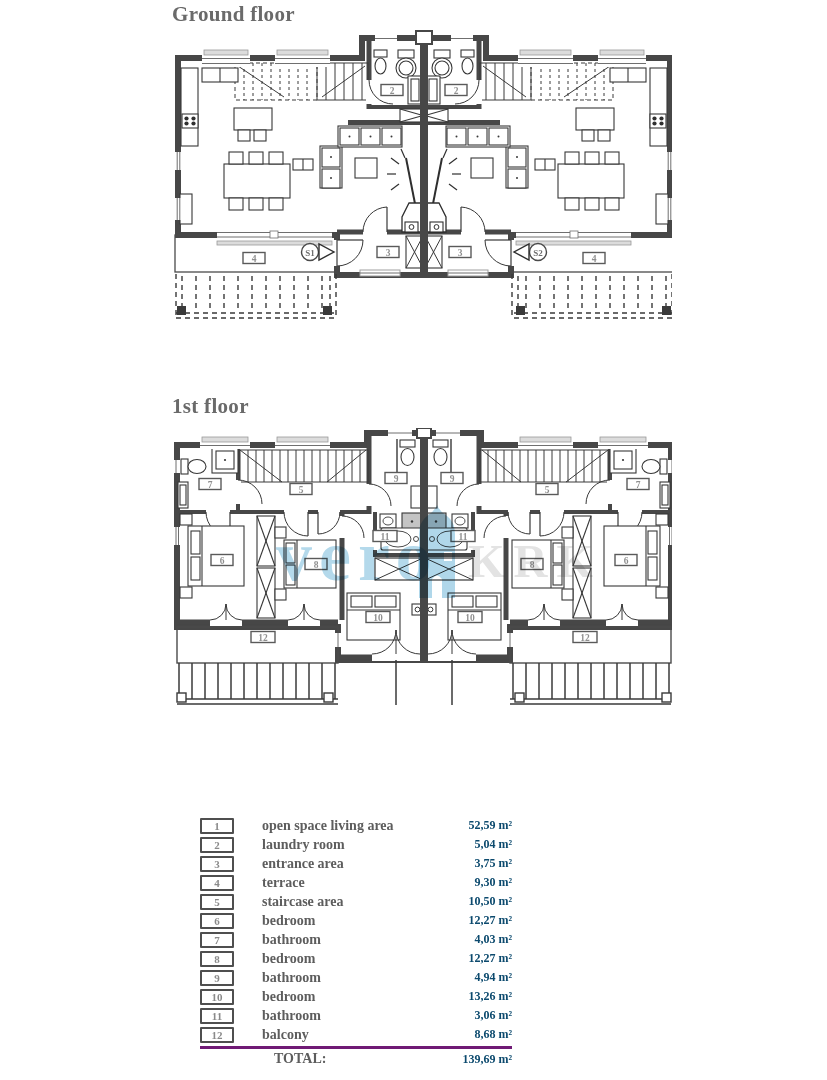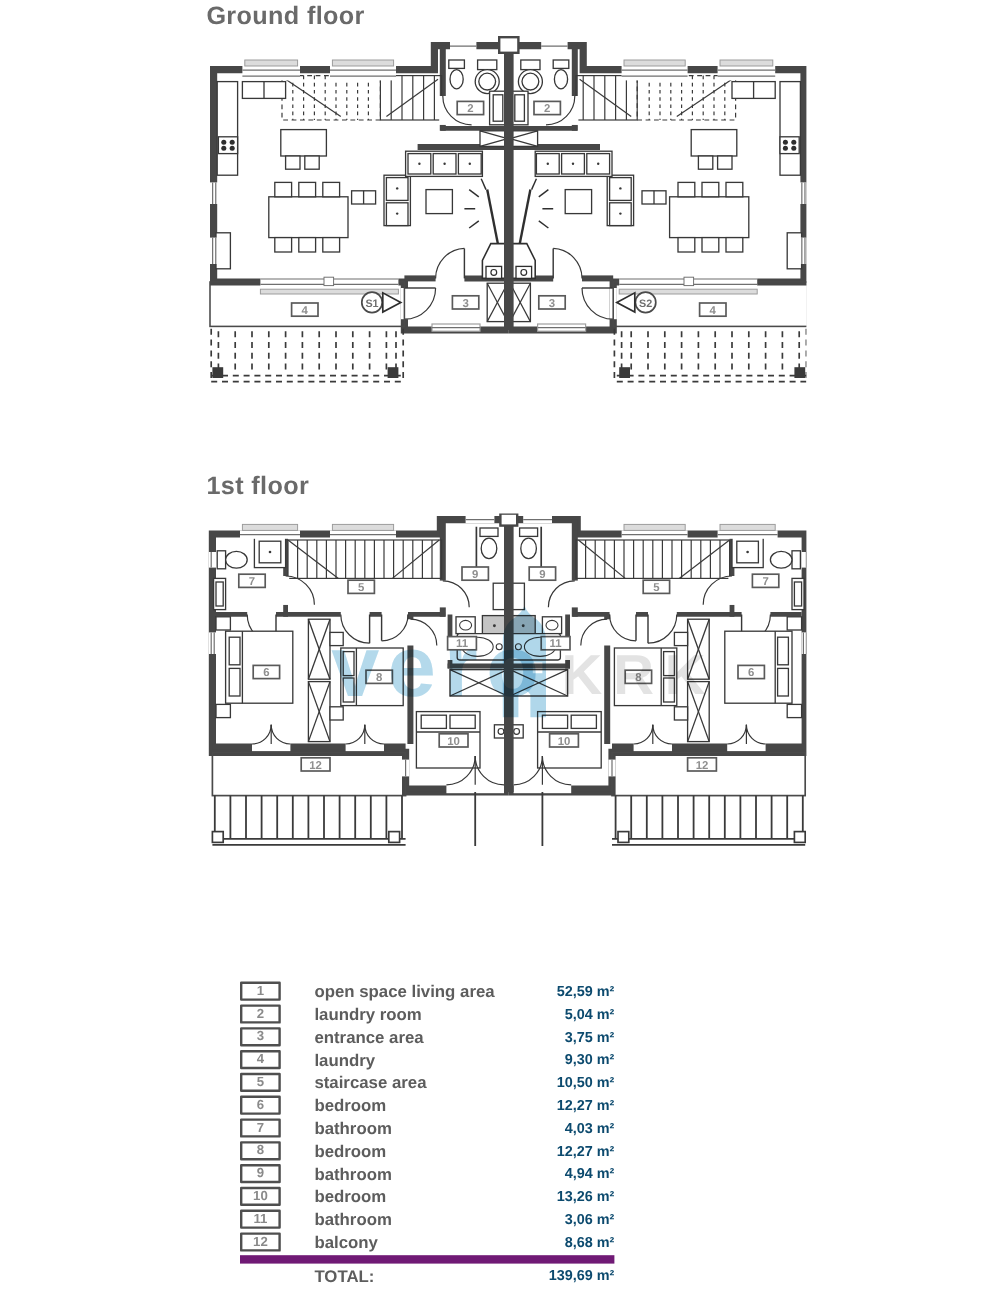--- a/index.html
+++ b/index.html
@@ -1,33 +1,33 @@
 <!DOCTYPE html>
 <html><head>
 <meta charset="utf-8">
 <style>
   html,body{margin:0;padding:0;background:#fff;}
   #page{position:relative;width:702px;height:1080px;background:#fff;overflow:hidden;
-        font-family:Liberation Sans, sans-serif;}
+        font-family:Liberation Serif, serif;}
   .floor-title{position:absolute;font-size:21px;font-weight:700;color:#6a6a6a;letter-spacing:.3px;}
   .plan{position:absolute;z-index:1;}
   
   .wm{position:absolute;z-index:2;mix-blend-mode:multiply;font-weight:700;line-height:1;pointer-events:none;}
   .wm-vero{left:260px;top:520px;font-size:72px;color:#a7d3e8;letter-spacing:7px;opacity:.85;margin-left:16px;}
   .wm-krk{left:468px;top:538px;font-size:47px;color:#e3e3e3;letter-spacing:9px;}
   .wm-house{left:413px;top:504px;}
   
   .legend{position:absolute;left:200px;top:816px;width:312px;z-index:3;}
   .lrow{display:grid;grid-template-columns:34px 1fr auto;align-items:center;height:19px;}
   .lbox{border:2px solid #4f4f4f;height:12px;line-height:12px;font-size:11px;text-align:center;
         color:#8a8a8a;font-weight:700;border-radius:1px;}
   .llabel{padding-left:28px;font-size:14px;color:#5d5d5d;font-weight:600;white-space:nowrap;}
   .larea{font-size:12px;color:#0c4a6e;font-weight:600;justify-self:end;}
   .ltotal{display:grid;grid-template-columns:34px 1fr auto;align-items:center;height:20px;
-          border-top:7px solid #701a75;margin-top:2px;}
+          border-top:3px solid #701a75;margin-top:2px;gap:12px;}
   svg text.rl{font-size:9.5px;fill:#8f8f8f;font-weight:600;}
   svg text.sm{font-size:9px;fill:#6f6f6f;font-weight:700;}
 </style>
 </head>
 <body>
 
 <div id="page">
 
   <div class="floor-title" style="left:172px;top:2px">Ground floor</div>
 
@@ -528,21 +528,21 @@
         <span class="llabel">laundry room</span>
         <span class="larea">5,04 m²</span>
       </div>
     <div class="lrow">
         <span class="lbox">3</span>
         <span class="llabel">entrance area</span>
         <span class="larea">3,75 m²</span>
       </div>
     <div class="lrow">
         <span class="lbox">4</span>
-        <span class="llabel">laundry</span>
+        <span class="llabel">terrace</span>
         <span class="larea">9,30 m²</span>
       </div>
     <div class="lrow">
         <span class="lbox">5</span>
         <span class="llabel">staircase area</span>
         <span class="larea">10,50 m²</span>
       </div>
     <div class="lrow">
         <span class="lbox">6</span>
         <span class="llabel">bedroom</span>

